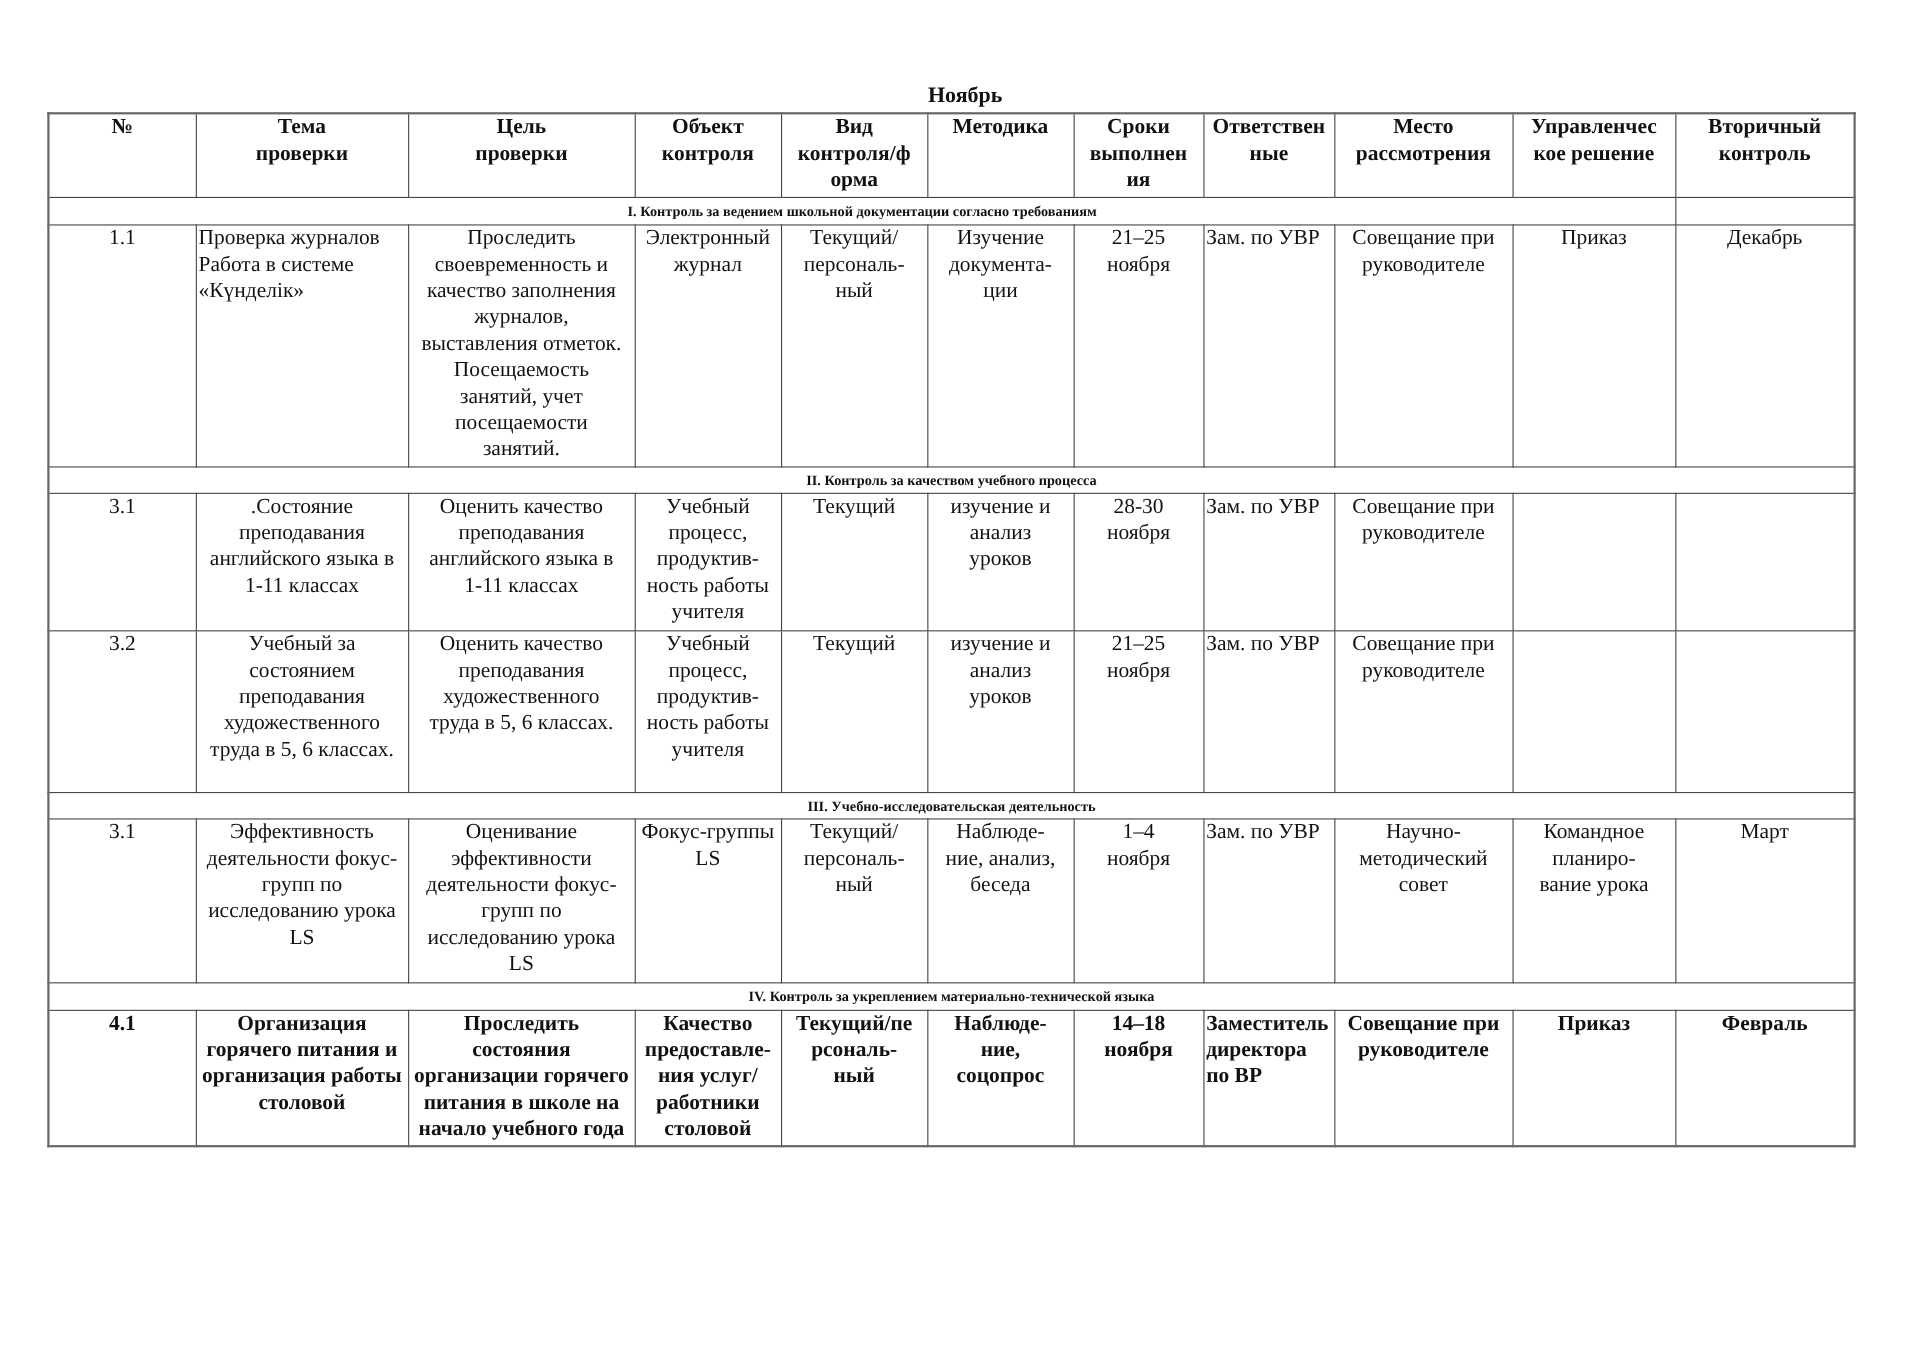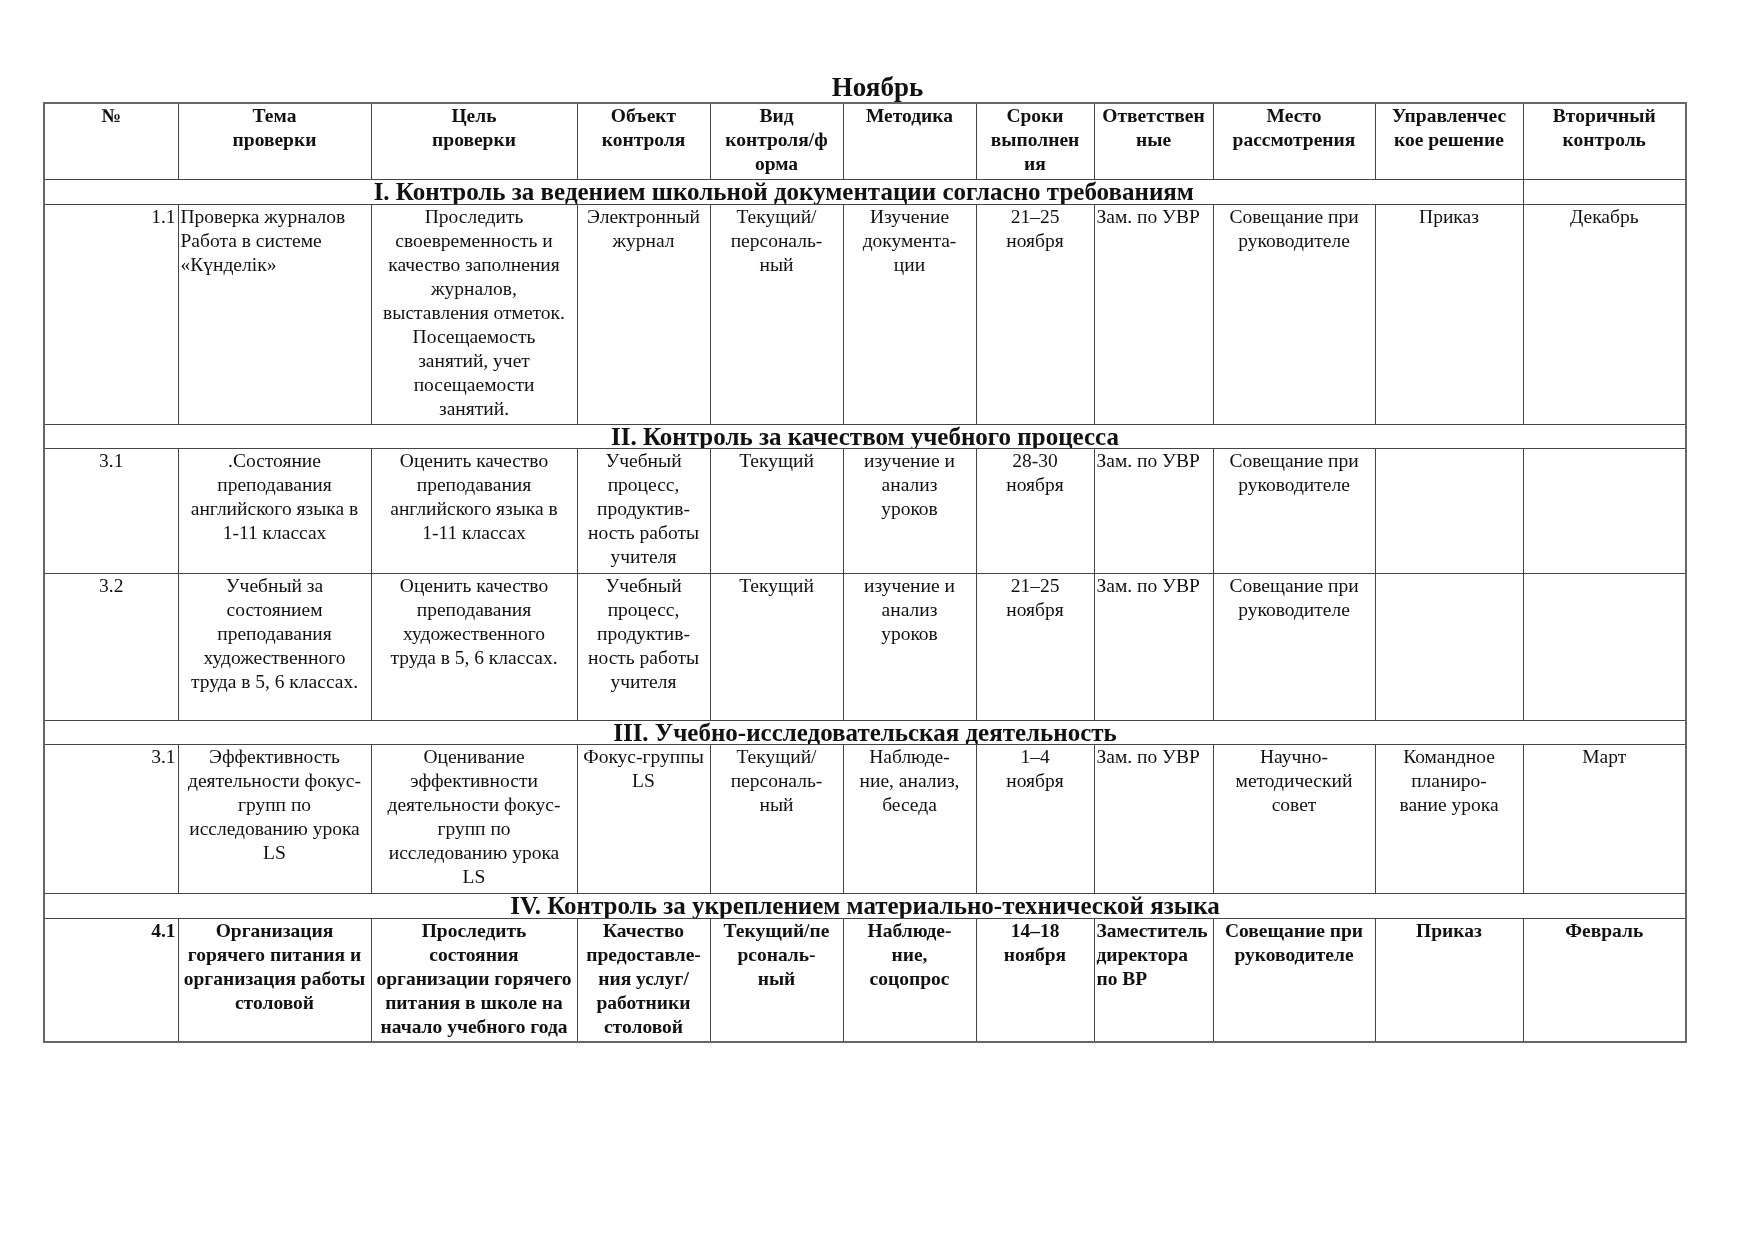--- a/index.html
+++ b/index.html
@@ -1,33 +1,33 @@
 <!DOCTYPE html>
 <html><head>
 <meta charset="utf-8">
 <style>
   html, body { margin: 0; padding: 0; background: #ffffff; }
   body { width: 1755px; height: 1241px; position: relative; overflow: hidden;
          font-family: "Liberation Serif", serif; color: #111; }
   .page-title { position: absolute; left: 0; width: 1755px; top: 73px; text-align: center;
-                font-weight: bold; font-size: 27px; line-height: 28px; }
+                font-weight: bold; font-size: 20px; line-height: 28px; }
   table.plan { position: absolute; left: 43px; top: 102px; width: 1642px;
                border-collapse: collapse; table-layout: fixed; }
   table.plan td, table.plan th { border: 1.5px solid #444; padding: 0 2px; vertical-align: top;
                font-size: 19.5px; line-height: 24px; overflow: hidden; word-wrap: break-word; }
   table.plan { border: 2px solid #666; }
   th { font-weight: bold; text-align: center; }
   th.vmid { vertical-align: middle; }
   th.top { vertical-align: top; padding-top: 2px; }
   td.center { text-align: center; }
   td.left { text-align: left; }
-  td.num-left { text-align: right; padding-left: 10px; }
+  td.num-left { text-align: center; padding-left: 10px; }
   td.num-center { text-align: center; }
   td.vmid { vertical-align: middle; }
-  tr.section td { font-weight: bold; text-align: center; vertical-align: middle; font-size: 25px; line-height: 21px; }
+  tr.section td { font-weight: bold; text-align: center; vertical-align: middle; font-size: 13px; line-height: 21px; }
   .line { display: block; }
 </style>
 </head>
 <body>
 
 <div class="page-title">Ноябрь</div>
 
 <table class="plan">
   <colgroup>
     <col style="width:134px">

